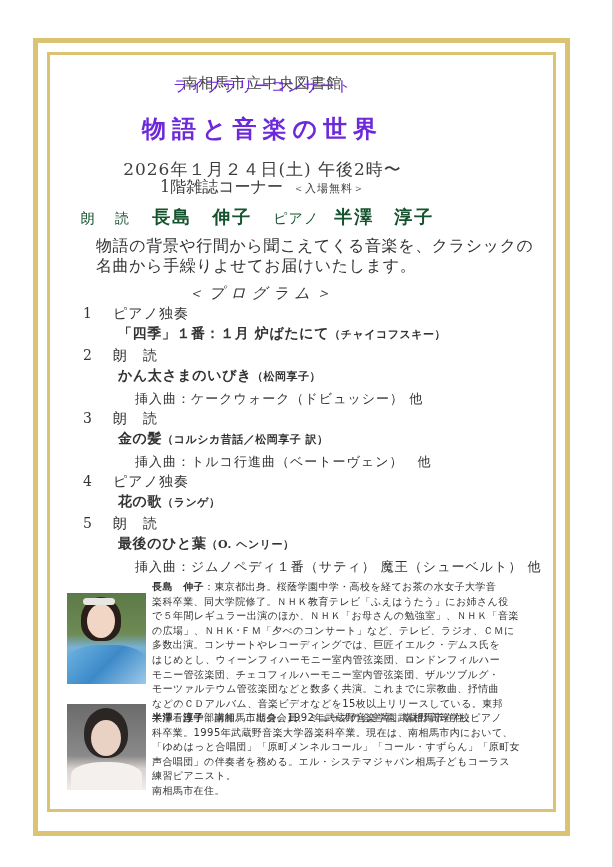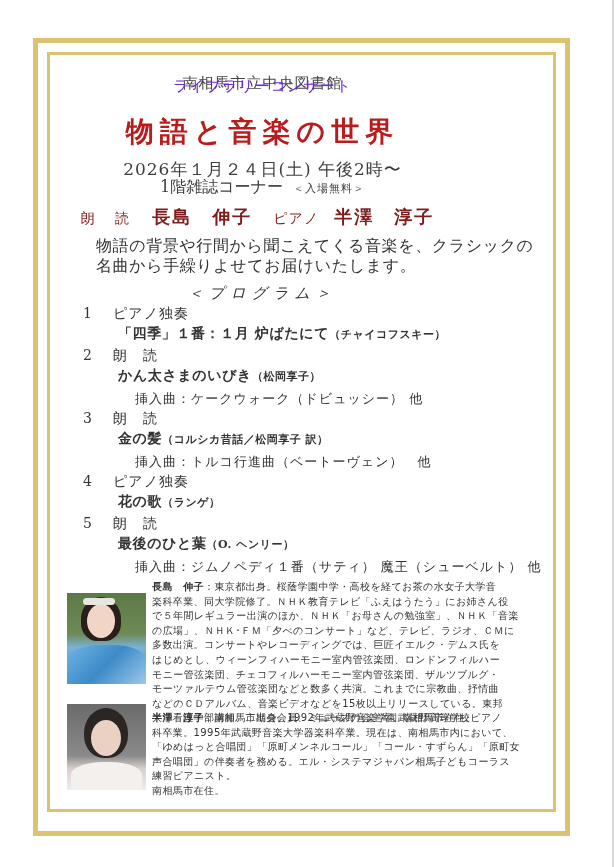--- a/index.html
+++ b/index.html
@@ -11,25 +11,25 @@
       border: 5px solid #dcc374;
     }
     .inner-frame {
       position: absolute; left: 47px; top: 52px; width: 509px; height: 760px;
       border: 3px solid #dcc374;
     }
     .content { position: absolute; left: 0; top: 0; width: 614px; height: 867px; }
     .center { position: absolute; left: 0; width: 525px; text-align: center; white-space: nowrap; }
     .library { top: 74px; font-size: 15px; letter-spacing: 1px; color: #444; }
     .series { top: 77px; font-size: 15px; letter-spacing: 1px; color: #6d28d9; }
-    .title { top: 113px; font-size: 28px; font-weight: bold; letter-spacing: 6px; color: #b91c1c; font-family: Liberation Serif, serif; }
+    .title { top: 113px; font-size: 24px; font-weight: bold; letter-spacing: 6px; color: #6d28d9; font-family: Liberation Serif, serif; }
     .date { top: 158px; font-size: 17px; color: #3d3d3d; letter-spacing: 1px; }
     .venue { top: 177px; font-size: 16px; color: #3d3d3d; }
     .venue .free { font-size: 11px; margin-left: 10px; letter-spacing: 1px; }
-    .performers { top: 205px; font-size: 16px; color: #7f1d1d; }
+    .performers { top: 205px; font-size: 16px; color: #14532d; }
     .performers .role { font-size: 14px; letter-spacing: 8px; }
     .performers .name { font-weight: bold; font-size: 18px; letter-spacing: 2px; margin: 0 10px; }
     .performers .role2 { font-size: 14px; letter-spacing: 1px; margin-left: 6px; }
     .desc { position: absolute; left: 96px; top: 236px; width: 440px; font-size: 16px; line-height: 20px; letter-spacing: 0.6px; color: #333; white-space: nowrap; }
     .prog-head { top: 284px; font-size: 15px; letter-spacing: 6px; color: #333; font-style: italic; }
     .prog { position: absolute; left: 83px; font-size: 14px; color: #333; white-space: nowrap; }
     .prog .num { display: inline-block; width: 30px; }
     .prog .kind { letter-spacing: 1px; margin-top: 11px; }
     .prog .work { position: absolute; left: 35px; top: 20px; font-size: 14px; letter-spacing: 0.6px; font-weight: bold; }
     .prog .work .auth { font-size: 11px; letter-spacing: 0.5px; }

